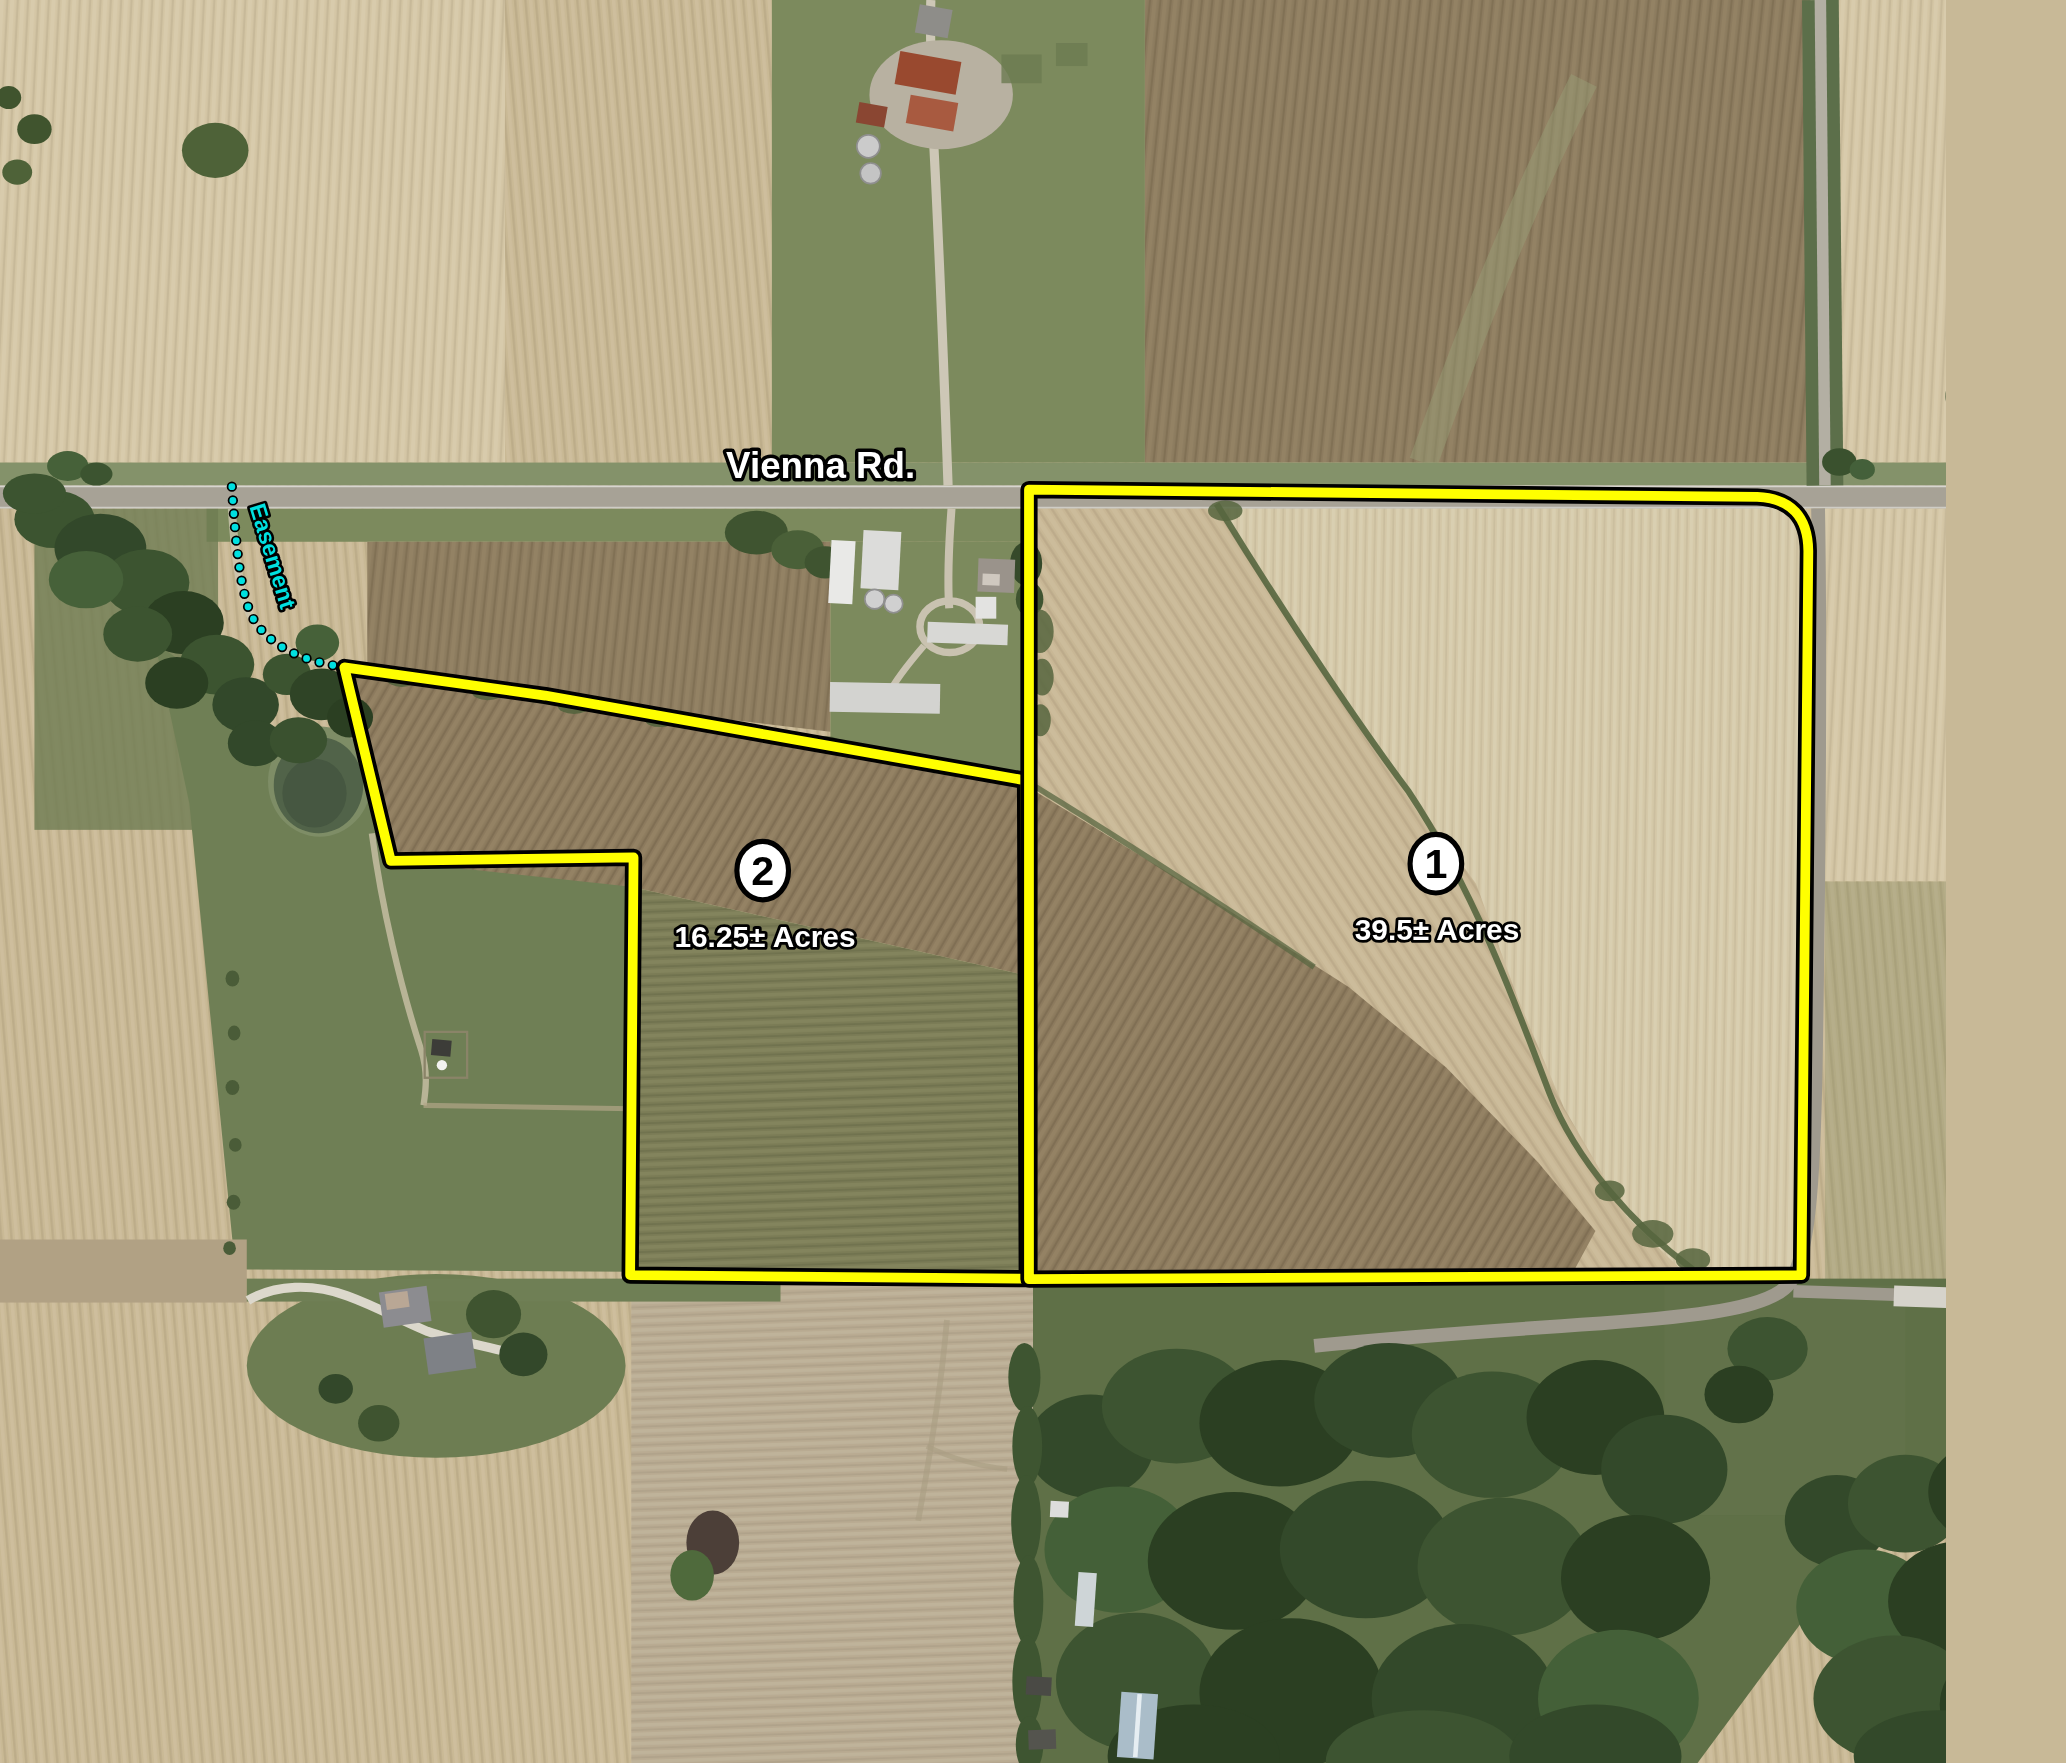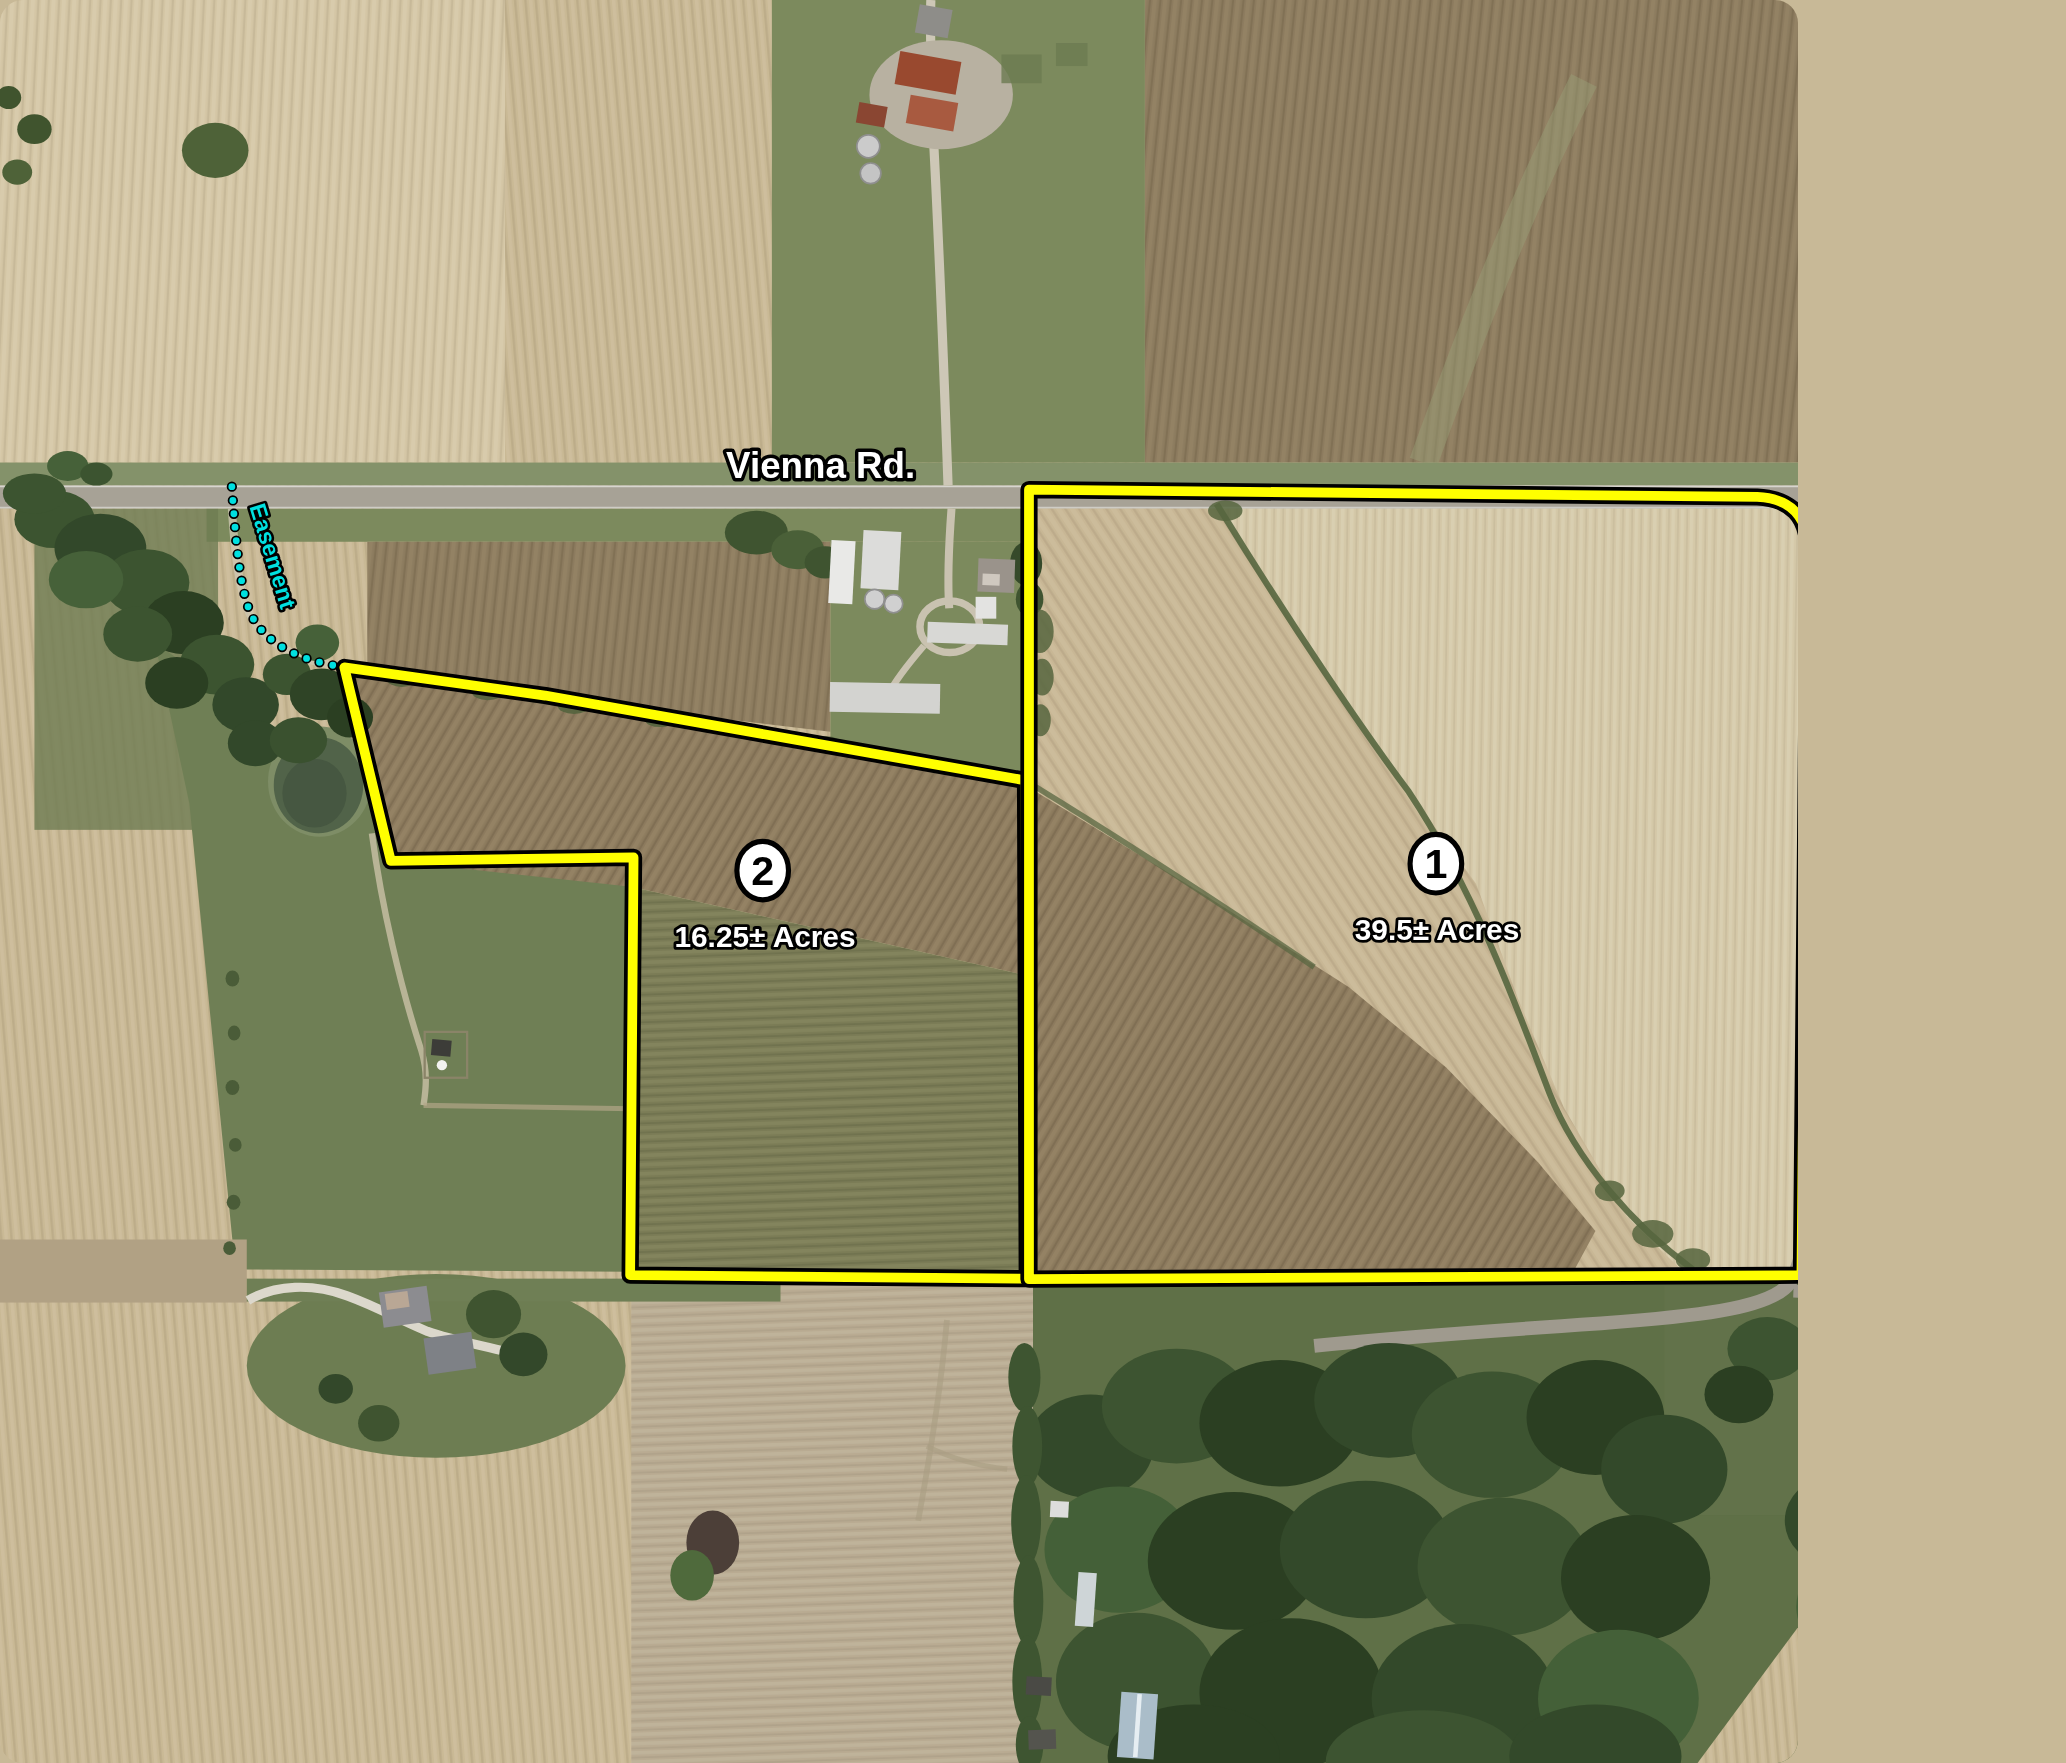--- a/index.html
+++ b/index.html
@@ -1,16 +1,16 @@
 <!DOCTYPE html>
 <html style="font-size:9.2px"><head>
 <meta charset="utf-8">
 <style>
   html,body{margin:0;padding:0;background:#c8b997;}
-  #stage{width:1798px;height:1763px;position:relative;overflow:hidden;border-radius:23px;}
+  #stage{width:1946px;height:1763px;position:relative;overflow:hidden;}
   svg{display:block;}
   text{user-select:none;}
   .lbl{font-family:"Liberation Sans","DejaVu Sans",sans-serif;font-weight:bold;}
 </style>
 </head>
 <body>
 
 <div id="stage">
 <svg width="2066" height="1763" viewBox="0 0 3600 3072" xmlns="http://www.w3.org/2000/svg">
   <defs>

